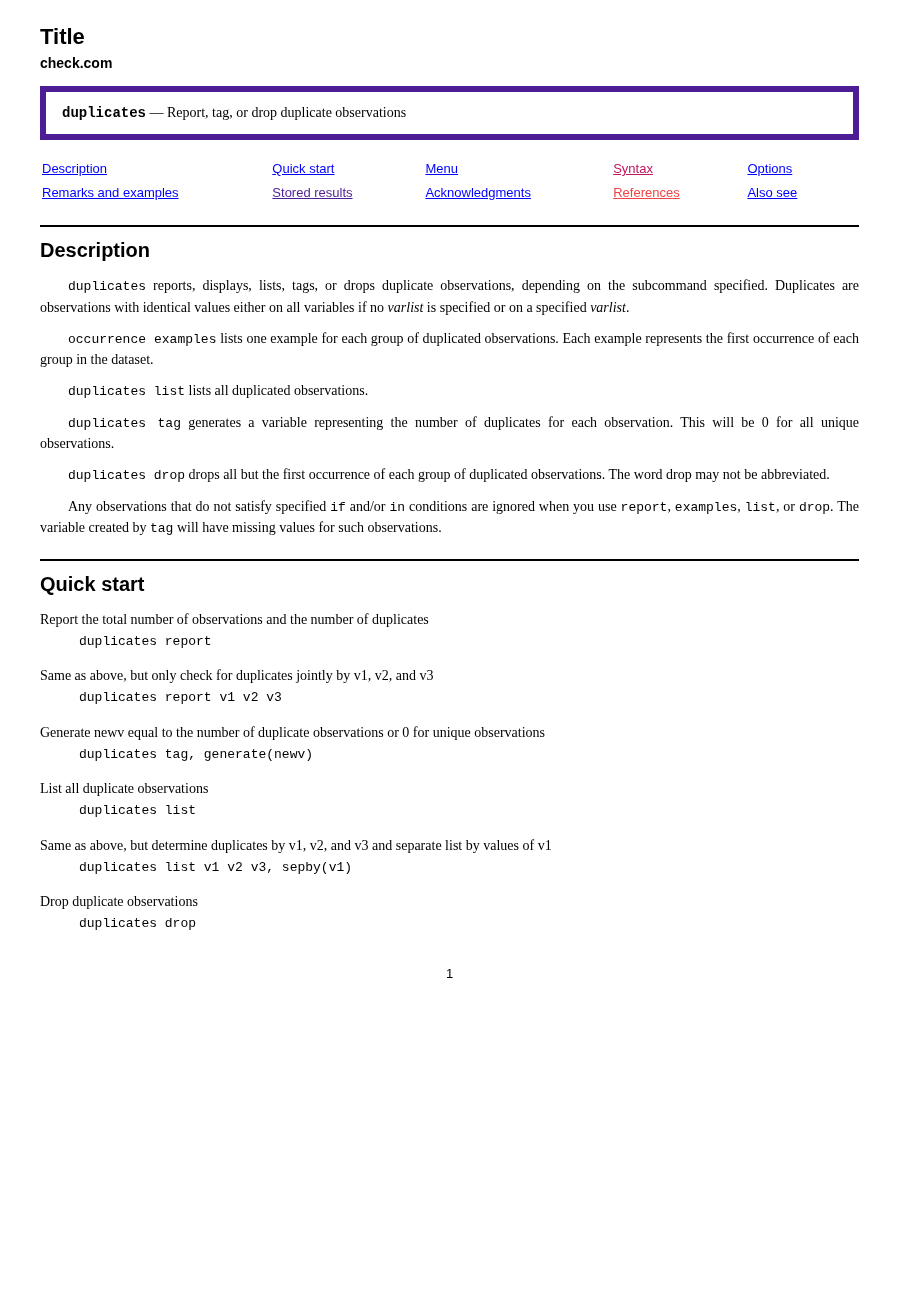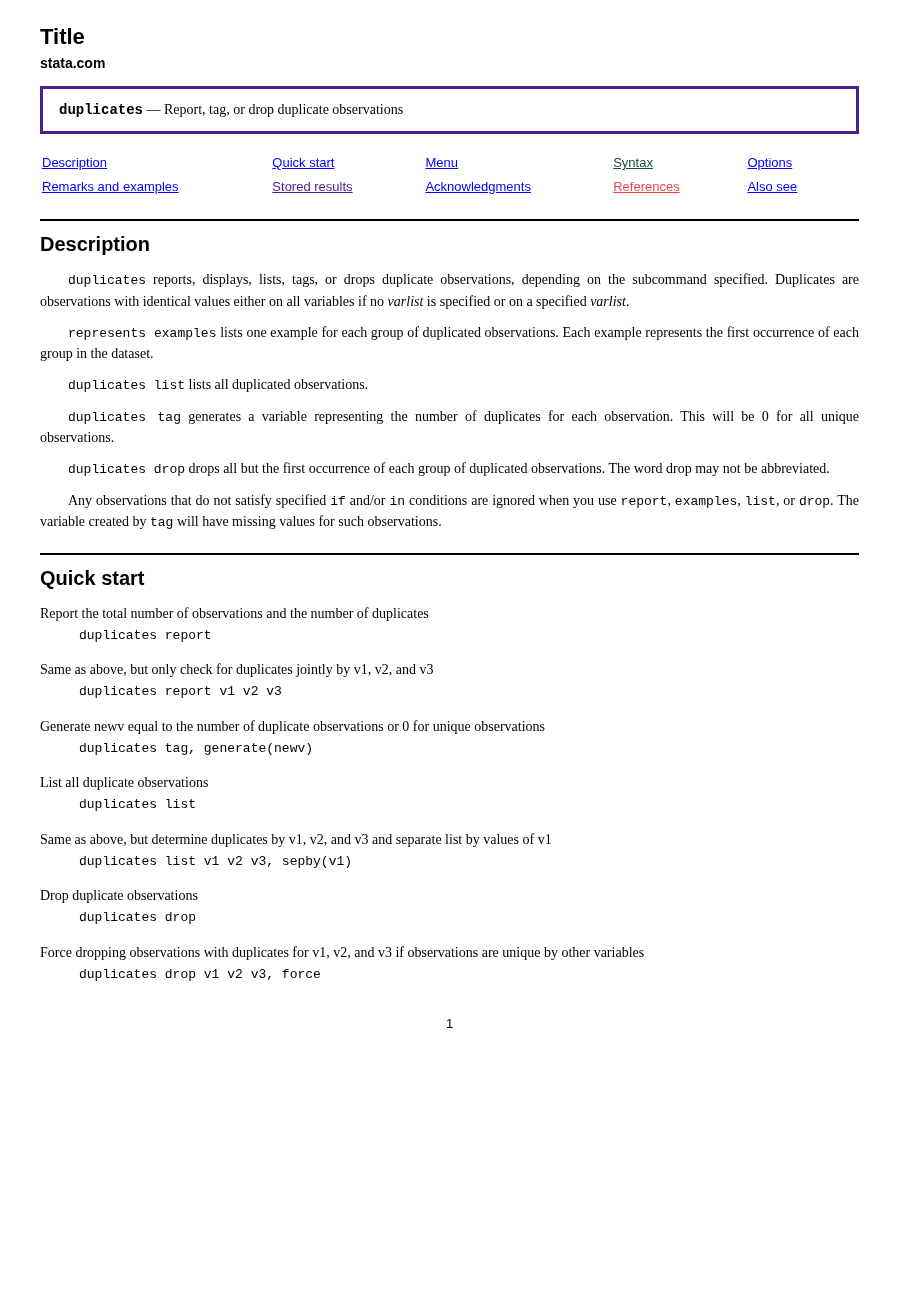--- a/index.html
+++ b/index.html
@@ -23,21 +23,21 @@
       font-size: 22px;
       font-weight: bold;
       font-family: Arial, sans-serif;
     }
     .header-stata {
       font-size: 14px;
       font-family: Arial, sans-serif;
       font-weight: bold;
     }
     .command-box {
-      border: 3px solid #4c1d95;
+      border: 6px solid #4c1d95;
       padding: 10px 16px;
       margin-bottom: 16px;
       font-family: Georgia, serif;
       font-size: 14px;
     }
     .command-box .cmd-name {
       font-family: 'Courier New', monospace;
       font-weight: bold;
     }
     .nav-table {
@@ -90,35 +90,35 @@
       margin-top: 30px;
       font-family: Arial, sans-serif;
       font-size: 13px;
     }
   </style>
 </head>
 <body>
 
 <div class="header-row">
   <span class="header-title">Title</span>
-  <span class="header-stata">stata.com</span>
+  <span class="header-stata">check.com</span>
 </div>
 
 <div class="command-box">
   <span class="cmd-name">duplicates</span>
   <span>— Report, tag, or drop duplicate observations</span>
 </div>
 
 <table class="nav-table">
   <tbody>
       <tr>
     <td style="cursor:pointer; color:#00f; text-decoration:underline;">Description</td>
     <td style="cursor:pointer; color:#00f; text-decoration:underline;">Quick start</td>
     <td style="cursor:pointer; color:#00f; text-decoration:underline;">Menu</td>
-    <td style="cursor:pointer; color:#14532d; text-decoration:underline;">Syntax</td>
+    <td style="cursor:pointer; color:#be185d; text-decoration:underline;">Syntax</td>
     <td style="cursor:pointer; color:#00f; text-decoration:underline;">Options</td>
   </tr>
   <tr>
     <td style="cursor:pointer; color:#00f; text-decoration:underline;">Remarks and examples</td>
     <td style="cursor:pointer; color:#4c1d95; text-decoration:underline;">Stored results</td>
     <td style="cursor:pointer; color:#00f; text-decoration:underline;">Acknowledgments</td>
     <td style="cursor:pointer; color:#ef4444; text-decoration:underline;">References</td>
     <td style="cursor:pointer; color:#00f; text-decoration:underline;margin-left:32px;">Also see</td>
   </tr>
 </tbody>
@@ -126,21 +126,21 @@
 
 <div>
   <div class="section-heading">Description</div>
 
   <p class="para">
     <code>duplicates</code> reports, displays, lists, tags, or drops duplicate observations, depending on the subcommand specified. Duplicates are observations with identical values either on all variables if no <em>varlist</em> is specified or on a specified <em>varlist</em>.
   </p>
 
 
   <p class="para">
-    <code>represents examples</code> lists one example for each group of duplicated observations. Each example represents the first occurrence of each group in the dataset.
+    <code>occurrence examples</code> lists one example for each group of duplicated observations. Each example represents the first occurrence of each group in the dataset.
   </p>
 
   <p class="para">
     <code>duplicates list</code> lists all duplicated observations.
   </p>
 
   <p class="para">
     <code>duplicates tag</code> generates a variable representing the number of duplicates for each observation. This will be 0 for all unique observations.
   </p>
 
@@ -179,19 +179,15 @@
   <div class="qs-item">
     <div class="qs-desc">Same as above, but determine duplicates by v1, v2, and v3 and separate list by values of v1</div>
     <code class="qs-code">duplicates list v1 v2 v3, sepby(v1)</code>
   </div>
 
   <div class="qs-item">
     <div class="qs-desc">Drop duplicate observations</div>
     <code class="qs-code">duplicates drop</code>
   </div>
 
-  <div class="qs-item">
-    <div class="qs-desc">Force dropping observations with duplicates for v1, v2, and v3 if observations are unique by other variables</div>
-    <code class="qs-code">duplicates drop v1 v2 v3, force</code>
-  </div>
 </div>
 
 <div class="page-num">1</div>
 
 </body></html>

